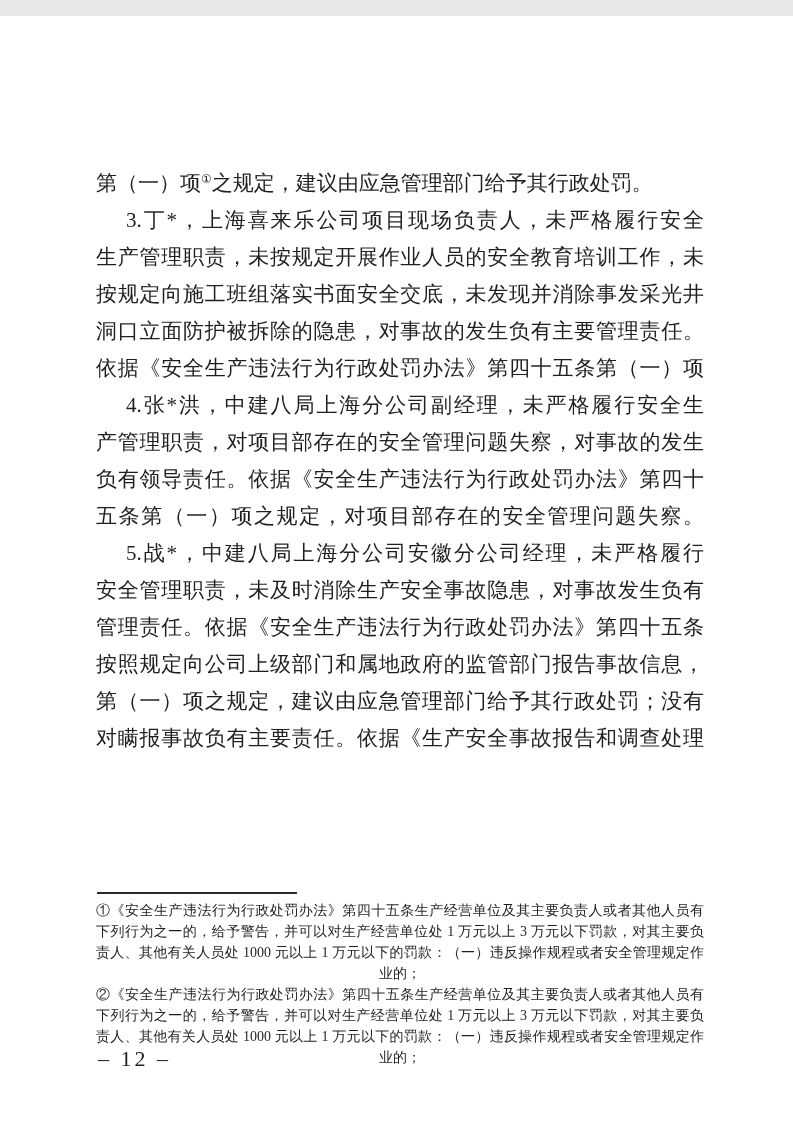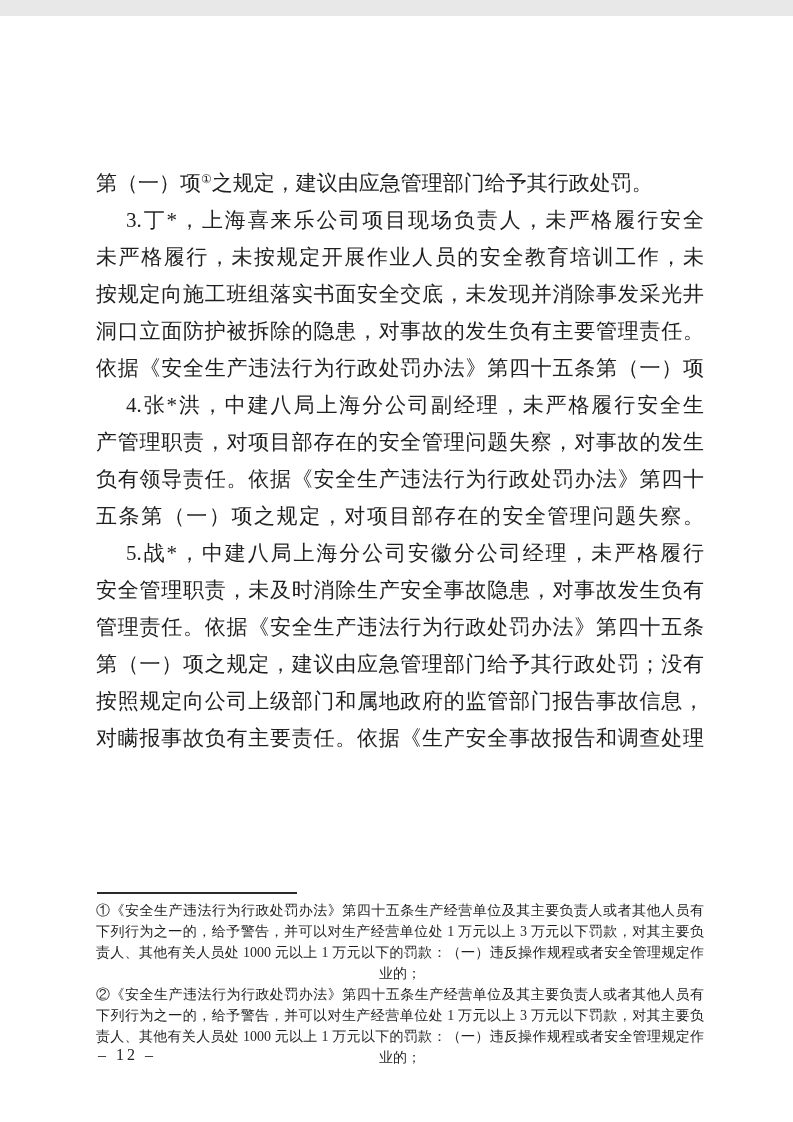--- a/index.html
+++ b/index.html
@@ -54,45 +54,45 @@
   .fline.just {
     text-align: justify;
     text-align-last: justify;
     -moz-text-align-last: justify;
     text-justify: inter-character;
   }
   .page-number {
     position: absolute;
     left: 98px;
     top: 1030px;
-    font-size: 16px;
+    font-size: 22px;
     letter-spacing: 3px;
     color: #222;
   }
 </style>
 </head>
 <body>
 
 <div class="page">
   <div class="body-text" id="bodyText">
       <div class="line"><span>第（一）项</span><span class="sup">①</span><span>之规定，建议由应急管理部门给予其行政处罚。</span></div>
       <div class="line just indent"><span>3.丁*，上海喜来乐公司项目现场负责人，未严格履行安全</span></div>
-      <div class="line just"><span>未严格履行，未按规定开展作业人员的安全教育培训工作，未</span></div>
+      <div class="line just"><span>生产管理职责，未按规定开展作业人员的安全教育培训工作，未</span></div>
       <div class="line just"><span>按规定向施工班组落实书面安全交底，未发现并消除事发采光井</span></div>
       <div class="line just"><span>洞口立面防护被拆除的隐患，对事故的发生负有主要管理责任。</span></div>
       <div class="line just"><span>依据《安全生产违法行为行政处罚办法》第四十五条第（一）项</span></div>
       <div class="line just indent"><span>4.张*洪，中建八局上海分公司副经理，未严格履行安全生</span></div>
       <div class="line just"><span>产管理职责，对项目部存在的安全管理问题失察，对事故的发生</span></div>
       <div class="line just"><span>负有领导责任。依据《安全生产违法行为行政处罚办法》第四十</span></div>
       <div class="line just"><span>五条第（一）项之规定，对项目部存在的安全管理问题失察。</span></div>
       <div class="line just indent"><span>5.战*，中建八局上海分公司安徽分公司经理，未严格履行</span></div>
       <div class="line just"><span>安全管理职责，未及时消除生产安全事故隐患，对事故发生负有</span></div>
       <div class="line just"><span>管理责任。依据《安全生产违法行为行政处罚办法》第四十五条</span></div>
+      <div class="line just"><span>按照规定向公司上级部门和属地政府的监管部门报告事故信息，</span></div>
       <div class="line just"><span>第（一）项之规定，建议由应急管理部门给予其行政处罚；没有</span></div>
-      <div class="line just"><span>按照规定向公司上级部门和属地政府的监管部门报告事故信息，</span></div>
       <div class="line just"><span>对瞒报事故负有主要责任。依据《生产安全事故报告和调查处理</span></div>
     </div>
 
   <div class="footnotes">
     <div class="fn-rule"></div>
     <div id="footnoteLines">
         <div class="fline just"><span>①</span><span>《安全生产违法行为行政处罚办法》第四十五条生产经营单位及其主要负责人或者其他人员有</span></div>
         <div class="fline just"><span>下列行为之一的，给予警告，并可以对生产经营单位处 1 万元以上 3 万元以下罚款，对其主要负</span></div>
         <div class="fline just"><span>责人、其他有关人员处 1000 元以上 1 万元以下的罚款：（一）违反操作规程或者安全管理规定作</span></div>
         <div class="fline"><span>业的；</span></div>

